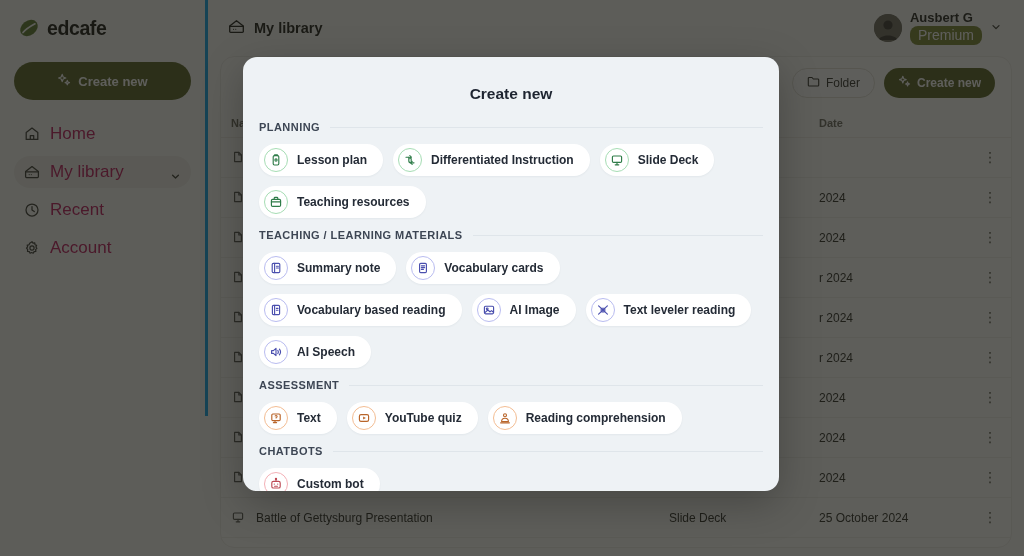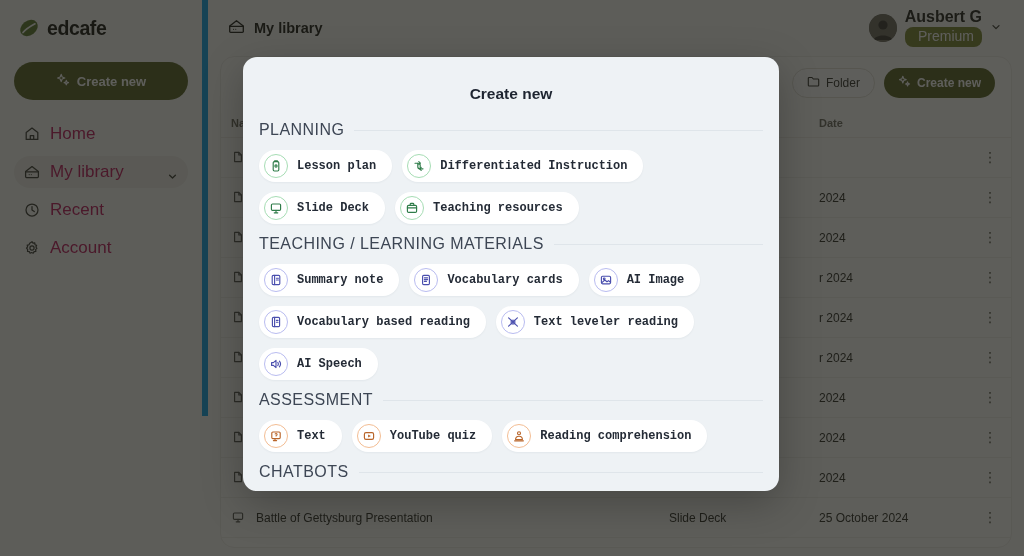--- a/index.html
+++ b/index.html
@@ -18,21 +18,21 @@
     height: 556px;
     display: flex;
     background: #fbfbf9;
   }
 
   
   .sidebar {
     width: 208px;
     height: 416px;
     background: #fbfbf9;
-    border-right: 6px solid #0ea5e9;
+    border-right: 3px solid #0ea5e9;
     padding: 0 14px;
     flex: 0 0 208px;
     position: relative;
     z-index: 1;
   }
 
   .brand {
     display: flex;
     align-items: center;
     gap: 7px;
@@ -123,21 +123,21 @@
   .avatar {
     width: 28px; height: 28px;
     border-radius: 50%;
     background: #6d6a5f;
     overflow: hidden;
     flex: 0 0 28px;
     position: relative;
   }
   .avatar svg { display:block; }
   .user-meta { display: flex; flex-direction: column; gap: 2px; }
-  .user-name { font-size: 16px; font-weight: bold; color: #23231c; line-height: 1; }
+  .user-name { font-size: 13px; font-weight: bold; color: #23231c; line-height: 1; }
   .user-badge {
     font-size: 14px;
     font-weight: normal;
     color: #ffffff;
     background: #7a8531;
     border-radius: 8px;
     padding: 2px 8px;
     text-align: right;
     line-height: 1.1;
   }
@@ -264,22 +264,22 @@
     margin: 12px 0 18px 0;
   }
 
   .section-head {
     display: flex;
     align-items: center;
     gap: 10px;
     margin-bottom: 11px;
   }
   .section-label {
-    font-size: 16px;
-    font-weight: normal;
+    font-size: 11px;
+    font-weight: bold;
     letter-spacing: .45px;
     color: #3d4654;
     white-space: nowrap;
   }
   .section-rule {
     flex: 1;
     height: 1px;
     background: #dfe5ea;
   }
 
@@ -292,21 +292,20 @@
   .pill {
     display: flex;
     align-items: center;
     gap: 9px;
     height: 32px;
     background: #ffffff;
     border-radius: 16px;
     padding: 0 16px 0 5px;
     cursor: pointer;
     box-shadow: 0 1px 2px rgba(25,35,55,.05);
-    font-family: Liberation Mono, monospace;
   }
   .pill-icon {
     width: 24px; height: 24px;
     border-radius: 50%;
     border: 1px solid #cfd6e4;
     display: flex;
     align-items: center;
     justify-content: center;
     flex: 0 0 24px;
   }
@@ -753,36 +752,36 @@
                 <svg width="14" height="14" viewBox="0 0 14 14">
                   <rect x="3.6" y="2.4" width="6.8" height="9.2" rx="1.1" fill="none" stroke="#4a4fae" stroke-width="1.15" stroke-linecap="round" stroke-linejoin="round"></rect>
                   <path d="M5.4 4.8 h3.2 M5.4 6.6 h3.2 M5.4 8.4 h2" fill="none" stroke="#4a4fae" stroke-width="1.15" stroke-linecap="round" stroke-linejoin="round"></path>
                 </svg>
               </span>
               <span class="pill-label">Vocabulary cards</span>
             </div>
             <div class="pill">
               <span class="pill-icon ring-purple">
                 <svg width="14" height="14" viewBox="0 0 14 14">
+                  <rect x="3.4" y="2.4" width="7.2" height="9.2" rx="1.1" fill="none" stroke="#4a4fae" stroke-width="1.15" stroke-linecap="round" stroke-linejoin="round"></rect>
+                  <path d="M5.6 2.4 V11.6" fill="none" stroke="#4a4fae" stroke-width="1.15" stroke-linecap="round" stroke-linejoin="round"></path>
+                  <path d="M7.4 5.4 h1.6 M7.4 7.2 h1.6" fill="none" stroke="#4a4fae" stroke-width="1.15" stroke-linecap="round" stroke-linejoin="round"></path>
+                </svg>
+              </span>
+              <span class="pill-label">Vocabulary based reading</span>
+            </div>
+            <div class="pill">
+              <span class="pill-icon ring-purple">
+                <svg width="14" height="14" viewBox="0 0 14 14">
                   <rect x="2.4" y="3.2" width="9.2" height="7.6" rx="1.2" fill="none" stroke="#4a4fae" stroke-width="1.15" stroke-linecap="round" stroke-linejoin="round"></rect>
                   <circle cx="5.2" cy="5.8" r="0.85" fill="none" stroke="#4a4fae" stroke-width="1.15" stroke-linecap="round" stroke-linejoin="round"></circle>
                   <path d="M2.9 9.6 L5.8 7 L8 8.8 L9.6 7.6 L11.4 9.2" fill="none" stroke="#4a4fae" stroke-width="1.15" stroke-linecap="round" stroke-linejoin="round"></path>
                 </svg>
               </span>
               <span class="pill-label">AI Image</span>
-            </div>
-            <div class="pill">
-              <span class="pill-icon ring-purple">
-                <svg width="14" height="14" viewBox="0 0 14 14">
-                  <rect x="3.4" y="2.4" width="7.2" height="9.2" rx="1.1" fill="none" stroke="#4a4fae" stroke-width="1.15" stroke-linecap="round" stroke-linejoin="round"></rect>
-                  <path d="M5.6 2.4 V11.6" fill="none" stroke="#4a4fae" stroke-width="1.15" stroke-linecap="round" stroke-linejoin="round"></path>
-                  <path d="M7.4 5.4 h1.6 M7.4 7.2 h1.6" fill="none" stroke="#4a4fae" stroke-width="1.15" stroke-linecap="round" stroke-linejoin="round"></path>
-                </svg>
-              </span>
-              <span class="pill-label">Vocabulary based reading</span>
             </div>
             <div class="pill">
               <span class="pill-icon ring-purple">
                 <svg width="14" height="14" viewBox="0 0 14 14">
                   <path d="M2.6 2.8 L11.4 11.2 M11.4 2.8 L2.6 11.2" fill="none" stroke="#4a4fae" stroke-width="1.15" stroke-linecap="round" stroke-linejoin="round"></path>
                   <rect x="5.2" y="5.2" width="3.6" height="3.6" rx="0.7" fill="none" stroke="#4a4fae" stroke-width="1.15" stroke-linecap="round" stroke-linejoin="round"></rect>
                 </svg>
               </span>
               <span class="pill-label">Text leveler reading</span>
             </div>

